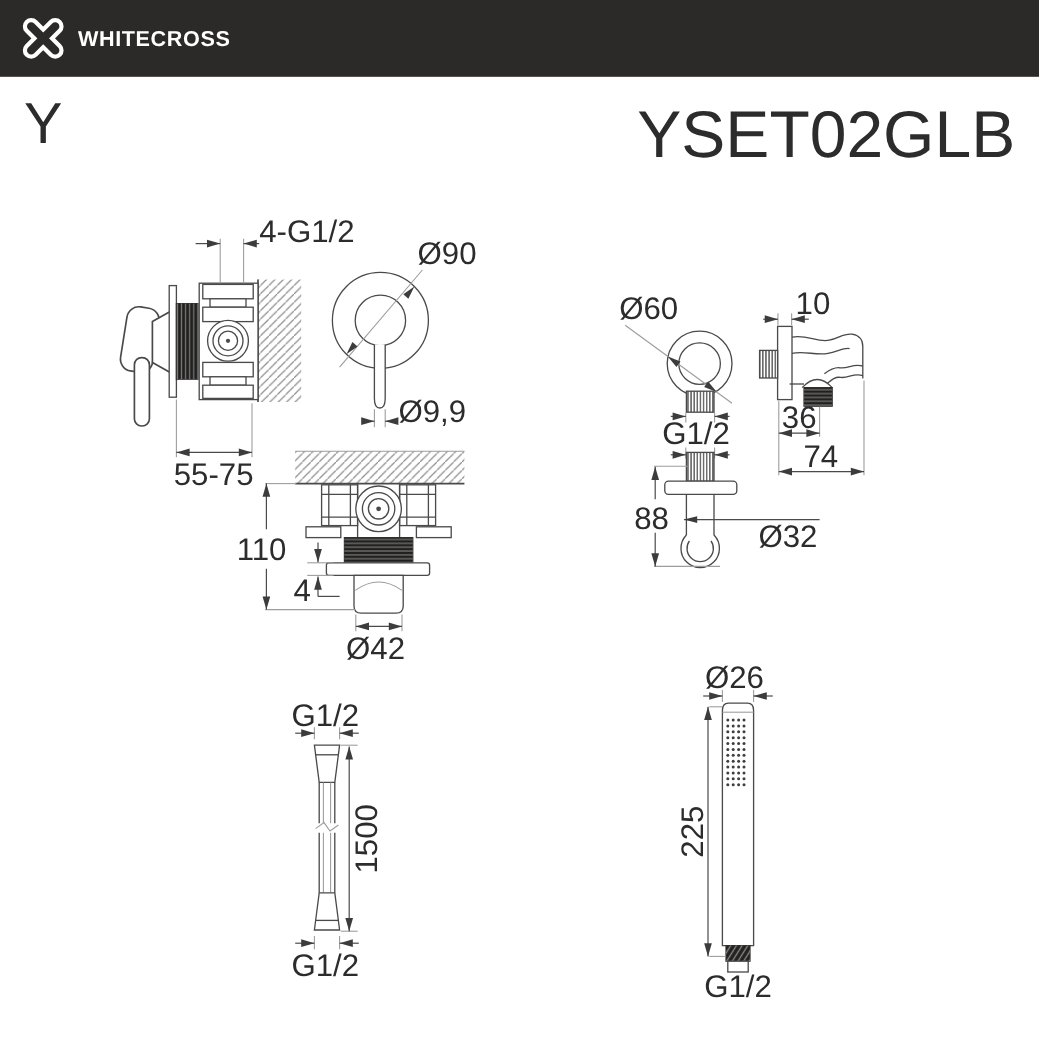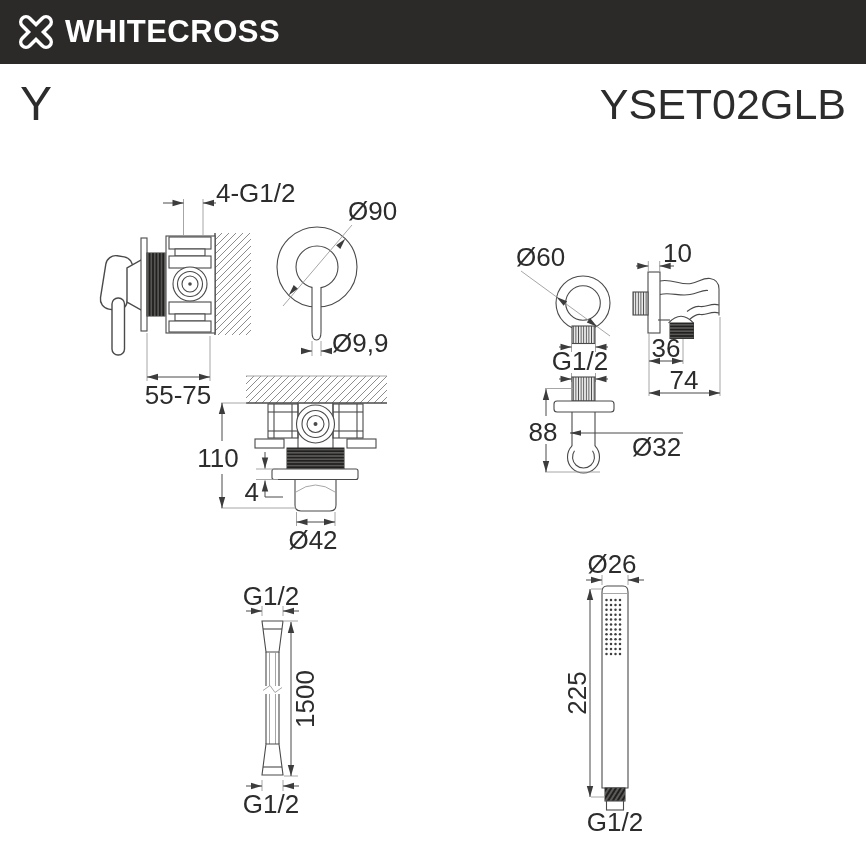--- a/index.html
+++ b/index.html
@@ -1,23 +1,23 @@
 <!DOCTYPE html>
 <html><head>
 <meta charset="utf-8">
 <style>
   html,body{margin:0;padding:0;background:#fff;}
   #page{position:relative;width:866px;height:866px;background:#fff;overflow:hidden;
         font-family:"Liberation Sans",sans-serif;}
   .header{position:absolute;left:0;top:0;width:866px;height:64px;background:#2b2a29;
           display:flex;align-items:center;}
   .logo{margin-left:13px;width:46px;height:44px;flex:0 0 auto;}
-  .brand{color:#fff;font-size:31px;font-weight:bold;letter-spacing:0.5px;margin-left:6px;}
+  .brand{color:#fff;font-size:18px;font-weight:bold;letter-spacing:0.5px;margin-left:6px;}
   .series{position:absolute;left:20px;top:76px;font-size:48px;color:#2c2c2c;}
-  .model{position:absolute;right:20px;top:80px;font-size:43px;color:#2c2c2c;}
+  .model{position:absolute;right:20px;top:80px;font-size:55px;color:#2c2c2c;}
   svg#drawing{position:absolute;left:0;top:0;}
   .ln{stroke:#4a4a4a;stroke-width:1.4;fill:none;}
   .lnf{stroke:#4a4a4a;stroke-width:1.4;fill:#fff;}
   .lnt{stroke:#4a4a4a;stroke-width:1.1;fill:none;}
   .lnw{stroke:#4a4a4a;stroke-width:1.1;fill:#fff;}
   .thin{stroke:#9c9c9c;stroke-width:0.9;fill:none;}
   .dim{stroke:#4a4a4a;stroke-width:1;fill:none;}
   .dark{fill:#21201e;stroke:#2e2e2c;stroke-width:1;}
   .arrowfill{fill:#3c3c3c;}
   text.dimtext{font-family:"Liberation Sans",sans-serif;font-size:26px;fill:#2c2c2c;}

